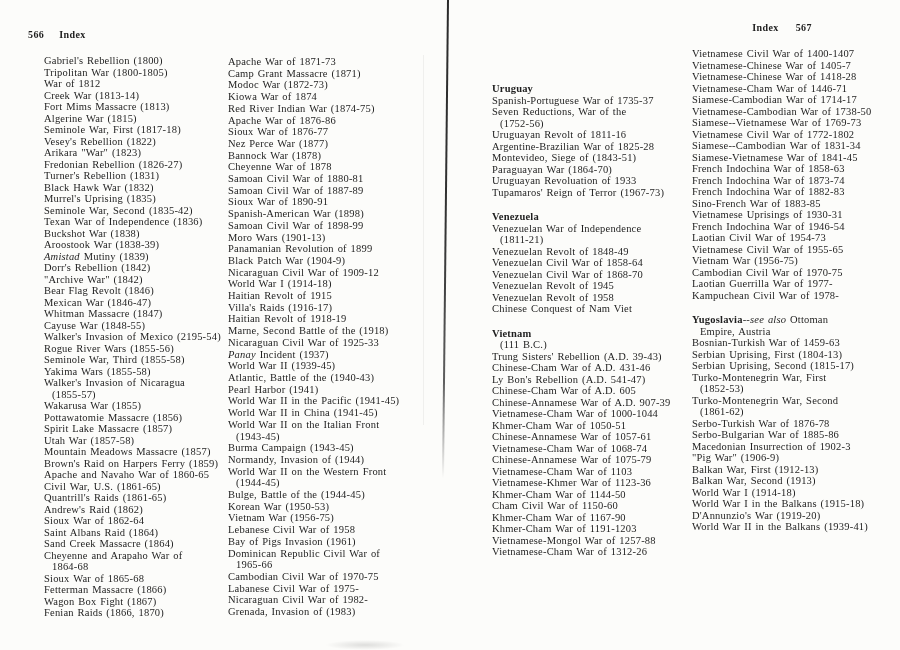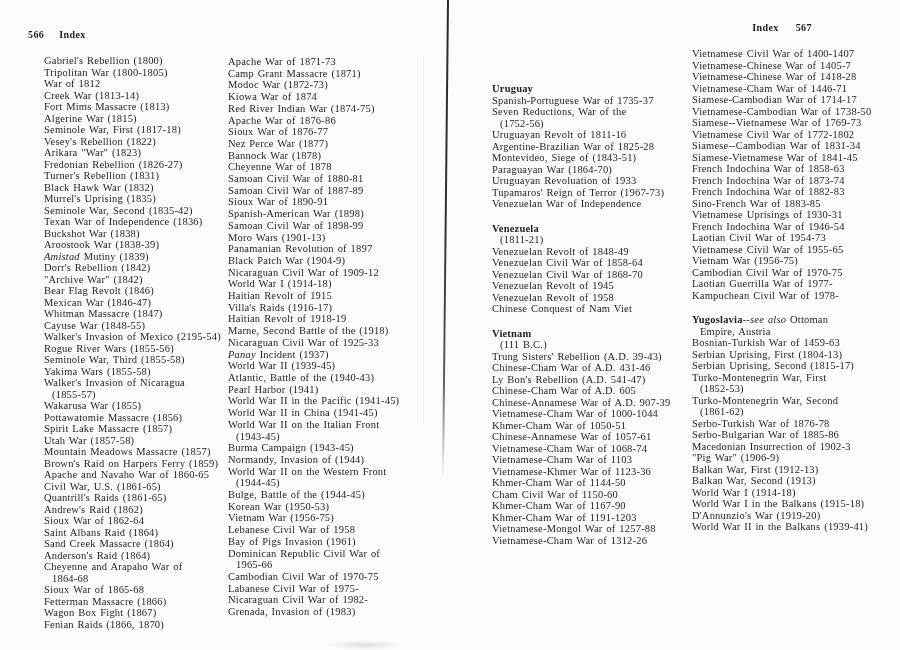--- a/index.html
+++ b/index.html
@@ -114,21 +114,20 @@
       <div class="line"><span>Utah War (1857-58)</span></div>
       <div class="line"><span>Mountain Meadows Massacre (1857)</span></div>
       <div class="line"><span>Brown's Raid on Harpers Ferry (1859)</span></div>
       <div class="line"><span>Apache and Navaho War of 1860-65</span></div>
       <div class="line"><span>Civil War, U.S. (1861-65)</span></div>
       <div class="line"><span>Quantrill's Raids (1861-65)</span></div>
       <div class="line"><span>Andrew's Raid (1862)</span></div>
       <div class="line"><span>Sioux War of 1862-64</span></div>
       <div class="line"><span>Saint Albans Raid (1864)</span></div>
       <div class="line"><span>Sand Creek Massacre (1864)</span></div>
-      <div class="line"><span>Anderson's Raid (1864)</span></div>
       <div class="line"><span>Cheyenne and Arapaho War of</span></div>
       <div class="line cont"><span>1864-68</span></div>
       <div class="line"><span>Sioux War of 1865-68</span></div>
       <div class="line"><span>Fetterman Massacre (1866)</span></div>
       <div class="line"><span>Wagon Box Fight (1867)</span></div>
       <div class="line"><span>Fenian Raids (1866, 1870)</span></div>
     </div>
   <div class="col col2">
       <div class="line"><span>Apache War of 1871-73</span></div>
       <div class="line"><span>Camp Grant Massacre (1871)</span></div>
@@ -139,21 +138,21 @@
       <div class="line"><span>Sioux War of 1876-77</span></div>
       <div class="line"><span>Nez Perce War (1877)</span></div>
       <div class="line"><span>Bannock War (1878)</span></div>
       <div class="line"><span>Cheyenne War of 1878</span></div>
       <div class="line"><span>Samoan Civil War of 1880-81</span></div>
       <div class="line"><span>Samoan Civil War of 1887-89</span></div>
       <div class="line"><span>Sioux War of 1890-91</span></div>
       <div class="line"><span>Spanish-American War (1898)</span></div>
       <div class="line"><span>Samoan Civil War of 1898-99</span></div>
       <div class="line"><span>Moro Wars (1901-13)</span></div>
-      <div class="line"><span>Panamanian Revolution of 1897</span></div>
+      <div class="line"><span>Panamanian Revolution of 1899</span></div>
       <div class="line"><span>Black Patch War (1904-9)</span></div>
       <div class="line"><span>Nicaraguan Civil War of 1909-12</span></div>
       <div class="line"><span>World War I (1914-18)</span></div>
       <div class="line"><span>Haitian Revolt of 1915</span></div>
       <div class="line"><span>Villa's Raids (1916-17)</span></div>
       <div class="line"><span>Haitian Revolt of 1918-19</span></div>
       <div class="line"><span>Marne, Second Battle of the (1918)</span></div>
       <div class="line"><span>Nicaraguan Civil War of 1925-33</span></div>
       <div class="line"><span class="it">Panay</span><span> Incident (1937)</span></div>
       <div class="line"><span>World War II (1939-45)</span></div>
@@ -183,40 +182,41 @@
       <div class="line head"><span>Uruguay</span></div>
       <div class="line"><span>Spanish-Portuguese War of 1735-37</span></div>
       <div class="line"><span>Seven Reductions, War of the</span></div>
       <div class="line cont"><span>(1752-56)</span></div>
       <div class="line"><span>Uruguayan Revolt of 1811-16</span></div>
       <div class="line"><span>Argentine-Brazilian War of 1825-28</span></div>
       <div class="line"><span>Montevideo, Siege of (1843-51)</span></div>
       <div class="line"><span>Paraguayan War (1864-70)</span></div>
       <div class="line"><span>Uruguayan Revoluation of 1933</span></div>
       <div class="line"><span>Tupamaros' Reign of Terror (1967-73)</span></div>
+      <div class="line head gap"><span>Venezuela</span></div>
       <div class="line"><span>Venezuelan War of Independence</span></div>
-      <div class="line head gap"><span>Venezuela</span></div>
       <div class="line cont"><span>(1811-21)</span></div>
       <div class="line"><span>Venezuelan Revolt of 1848-49</span></div>
       <div class="line"><span>Venezuelan Civil War of 1858-64</span></div>
       <div class="line"><span>Venezuelan Civil War of 1868-70</span></div>
       <div class="line"><span>Venezuelan Revolt of 1945</span></div>
       <div class="line"><span>Venezuelan Revolt of 1958</span></div>
       <div class="line"><span>Chinese Conquest of Nam Viet</span></div>
       <div class="line head gap"><span>Vietnam</span></div>
       <div class="line cont"><span>(111 B.C.)</span></div>
       <div class="line"><span>Trung Sisters' Rebellion (A.D. 39-43)</span></div>
       <div class="line"><span>Chinese-Cham War of A.D. 431-46</span></div>
       <div class="line"><span>Ly Bon's Rebellion (A.D. 541-47)</span></div>
       <div class="line"><span>Chinese-Cham War of A.D. 605</span></div>
       <div class="line"><span>Chinese-Annamese War of A.D. 907-39</span></div>
       <div class="line"><span>Vietnamese-Cham War of 1000-1044</span></div>
       <div class="line"><span>Khmer-Cham War of 1050-51</span></div>
       <div class="line"><span>Chinese-Annamese War of 1057-61</span></div>
       <div class="line"><span>Vietnamese-Cham War of 1068-74</span></div>
+      <div class="line"><span>Chinese-Annamese War of 1075-79</span></div>
       <div class="line"><span>Vietnamese-Cham War of 1103</span></div>
       <div class="line"><span>Vietnamese-Khmer War of 1123-36</span></div>
       <div class="line"><span>Khmer-Cham War of 1144-50</span></div>
       <div class="line"><span>Cham Civil War of 1150-60</span></div>
       <div class="line"><span>Khmer-Cham War of 1167-90</span></div>
       <div class="line"><span>Khmer-Cham War of 1191-1203</span></div>
       <div class="line"><span>Vietnamese-Mongol War of 1257-88</span></div>
       <div class="line"><span>Vietnamese-Cham War of 1312-26</span></div>
     </div>
   <div class="col col4">

